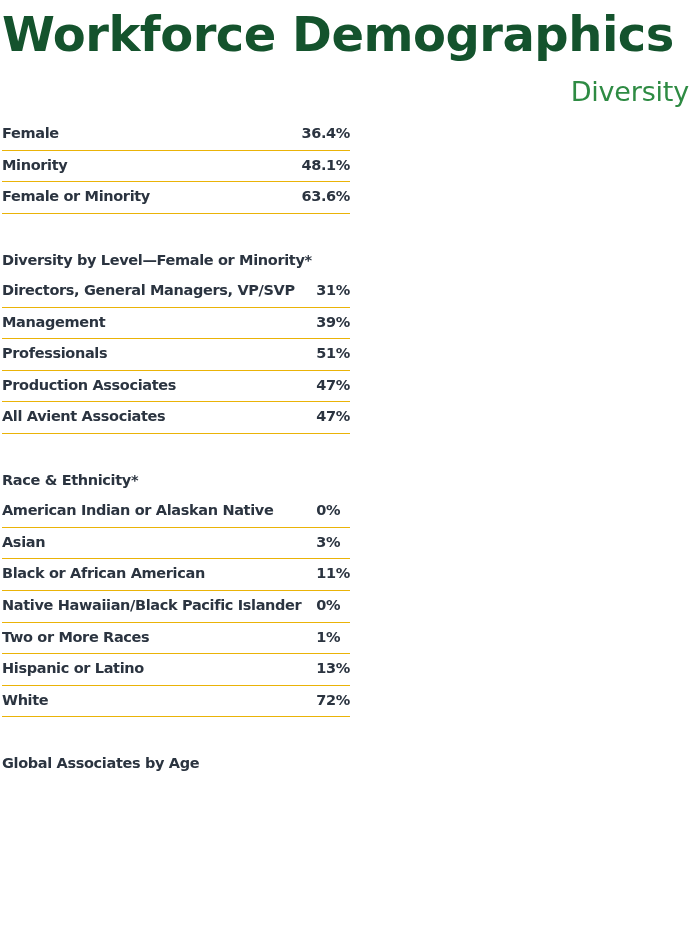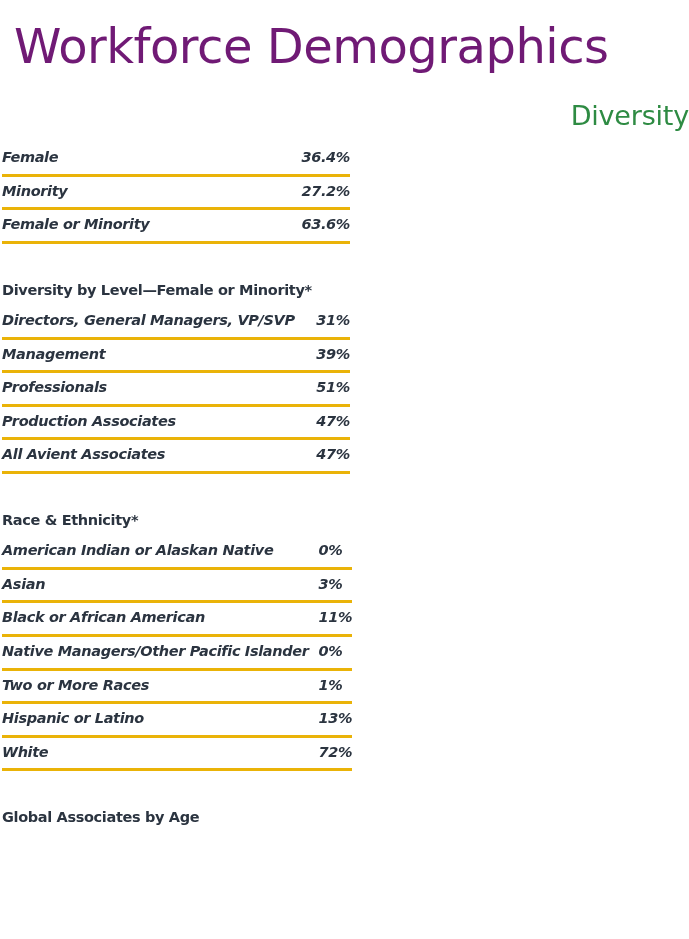--- a/index.html
+++ b/index.html
@@ -16,27 +16,27 @@
   }
   .page {
     position: relative;
     width: 689px;
     height: 939px;
     box-sizing: border-box;
     padding: 0 0 0 2px;
   }
 
   .page-title {
-    color: #701a75;
+    color: #14532d;
     font-family: "DejaVu Sans", sans-serif;
     font-size: 48px;
-    font-weight: 400;
+    font-weight: 700;
     line-height: 1;
     letter-spacing: -0.5px;
-    margin: 12px;
+    margin: 0;
     padding: 10px 0 0 0;
     white-space: nowrap;
   }
 
   .section-title {
     color: #2e8b43;
     font-family: "DejaVu Sans", sans-serif;
     font-size: 27px;
     font-weight: 400;
     line-height: 1;
@@ -68,22 +68,21 @@
     padding-bottom: 7px;
     white-space: nowrap;
   }
 
   .data-table {
     width: 348px;
     border-collapse: collapse;
     table-layout: auto;
   }
   .data-table tr {
-    border-bottom: 3px solid #eab308;
-    font-style: italic;
+    border-bottom: 1px solid #eab308;
   }
   .data-table td {
     font-family: "DejaVu Sans", sans-serif;
     font-size: 14.5px;
     font-weight: 600;
     letter-spacing: -0.35px;
     color: #2b3440;
     padding: 5px 0 6px 0;
     vertical-align: baseline;
     line-height: 1.35;
@@ -110,21 +109,21 @@
   <div class="tables">
       <div class="table-block">
         <table class="data-table">
           <tbody>
             <tr>
               <td class="label">Female</td>
               <td class="value">36.4%</td>
             </tr>
             <tr>
               <td class="label">Minority</td>
-              <td class="value">27.2%</td>
+              <td class="value">48.1%</td>
             </tr>
             <tr>
               <td class="label">Female or Minority</td>
               <td class="value">63.6%</td>
             </tr>
           </tbody>
         </table>
       </div>
       <div class="table-block">
         <div class="table-heading">Diversity by Level—Female or Minority*</div>
@@ -163,21 +162,21 @@
             </tr>
             <tr>
               <td class="label">Asian</td>
               <td class="value">3%</td>
             </tr>
             <tr>
               <td class="label">Black or African American</td>
               <td class="value">11%</td>
             </tr>
             <tr>
-              <td class="label">Native Managers/Other Pacific Islander</td>
+              <td class="label">Native Hawaiian/Black Pacific Islander</td>
               <td class="value">0%</td>
             </tr>
             <tr>
               <td class="label">Two or More Races</td>
               <td class="value">1%</td>
             </tr>
             <tr>
               <td class="label">Hispanic or Latino</td>
               <td class="value">13%</td>
             </tr>

